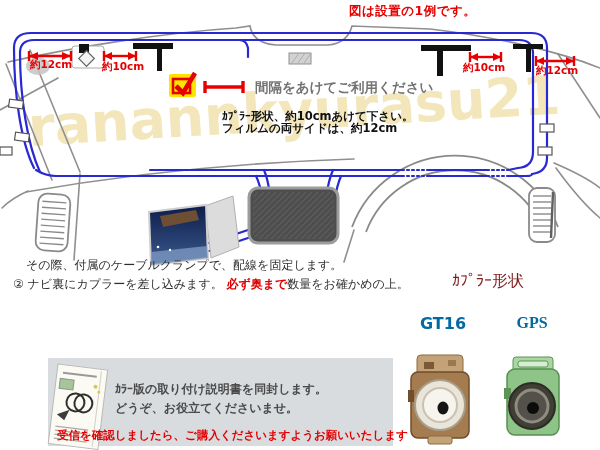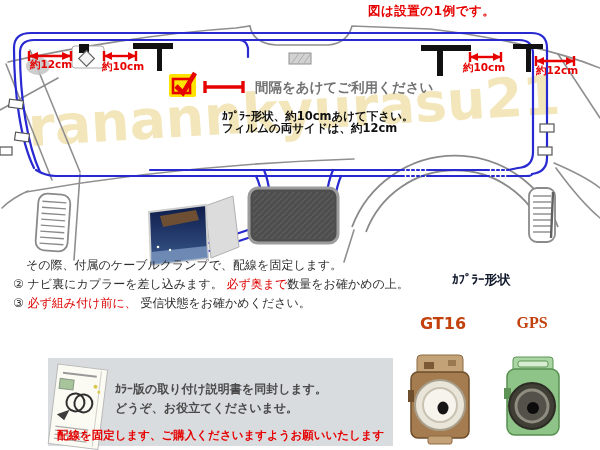--- a/index.html
+++ b/index.html
@@ -3,34 +3,34 @@
 <meta charset="utf-8">
 <style>
   html,body{margin:0;padding:0;background:#888;}
   #stage{position:relative;width:600px;height:450px;background:#ffffff;overflow:hidden;
          font-family:"DejaVu Sans",sans-serif;}
   .abs{position:absolute;white-space:nowrap;}
   #watermark{left:28px;top:96px;font-size:54px;font-weight:bold;color:#f2e6ba;
              transform:rotate(-3.5deg);transform-origin:left center;z-index:1;letter-spacing:0px;}
   #diagram-svg{position:absolute;left:0;top:0;z-index:2;}
   .txt{z-index:3;}
-  #notice-top{left:349px;top:3px;font-size:12.5px;font-weight:bold;color:#e60000;letter-spacing:.5px;margin-left:19px;}
+  #notice-top{left:349px;top:3px;font-size:12.5px;font-weight:bold;color:#e60000;letter-spacing:.5px;}
   .dim{font-size:10.5px;font-weight:bold;color:#e60000;}
   #dim-left-side{left:30px;top:58px;}
   #dim-left-gap{left:102px;top:60px;}
   #dim-right-gap{left:463px;top:61px;}
   #dim-right-side{left:536px;top:64px;}
   #spacing-note{left:255px;top:79px;font-size:13.5px;font-weight:bold;color:#737373;}
   #film-note1{left:222px;top:97px;font-size:11.5px;font-weight:bold;color:#101010;margin-top:24px;}
   #film-note2{left:222px;top:109px;font-size:11.5px;font-weight:bold;color:#101010;}
   #instructions{left:13px;top:256px;font-size:12px;color:#2e2e2e;line-height:19px;z-index:3;}
   #instructions .indent{padding-left:13px;}
-  #instructions .red{color:#dd0000;font-weight:normal;}
-  #coupler-title{left:452px;top:271px;font-size:13px;font-weight:bold;color:#0f172a;}
-  .conn-label{top:314px;font-size:16px;font-weight:bold;color:#c2410c;text-align:center;}
+  #instructions .red{color:#dd0000;font-weight:bold;}
+  #coupler-title{left:452px;top:271px;font-size:16px;font-weight:normal;color:#7f1d1d;}
+  .conn-label{top:314px;font-size:16px;font-weight:bold;color:#0369a1;text-align:center;}
   #gt16-label{left:419px;width:48px;}
   #gps-label{left:509px;width:46px;font-family:Liberation Serif, serif;}
   #manual-line1{left:115px;top:381px;font-size:12px;font-weight:bold;color:#4a4a4a;}
   #manual-line2{left:115px;top:400px;font-size:12px;font-weight:bold;color:#4a4a4a;}
   #qty-warning{left:57px;top:428px;font-size:11.5px;font-weight:bold;color:#e60000;}
 </style>
 </head>
 <body>
 
 <div id="stage">
@@ -247,24 +247,23 @@
   <div id="dim-right-gap" class="abs txt dim">約10cm</div>
   <div id="dim-right-side" class="abs txt dim">約12cm</div>
 
   <div id="spacing-note" class="abs txt">間隔をあけてご利用ください</div>
   <div id="film-note1" class="abs txt">フィルムの両サイドは、約12cm</div>
   <div id="film-note2" class="abs txt">ｶﾌﾟﾗｰ形状、約10cmあけて下さい。</div>
 
   <div id="instructions" class="abs">
     <div class="indent"><span>その際、付属のケーブルクランプで、配線を固定します。</span></div>
     <div><span>② ナビ裏にカプラーを差し込みます。 </span><span class="red">必ず奥まで</span><span>数量をお確かめの上。</span></div>
-    <div><span>③ </span><span class="red">必ず組み付け前に、</span><span> 受信状態をお確かめください。</span></div>
   </div>
 
   <div id="coupler-title" class="abs txt">ｶﾌﾟﾗｰ形状</div>
   <div id="gt16-label" class="abs txt conn-label">GT16</div>
   <div id="gps-label" class="abs txt conn-label">GPS</div>
 
   <div id="manual-line1" class="abs txt">ｶﾗｰ版の取り付け説明書を同封します。</div>
   <div id="manual-line2" class="abs txt">どうぞ、お役立てくださいませ。</div>
-  <div id="qty-warning" class="abs txt">配線を固定します、ご購入くださいますようお願いいたします</div>
+  <div id="qty-warning" class="abs txt">受信を確認しましたら、ご購入くださいますようお願いいたします</div>
 
 </div>
 
 </body></html>

